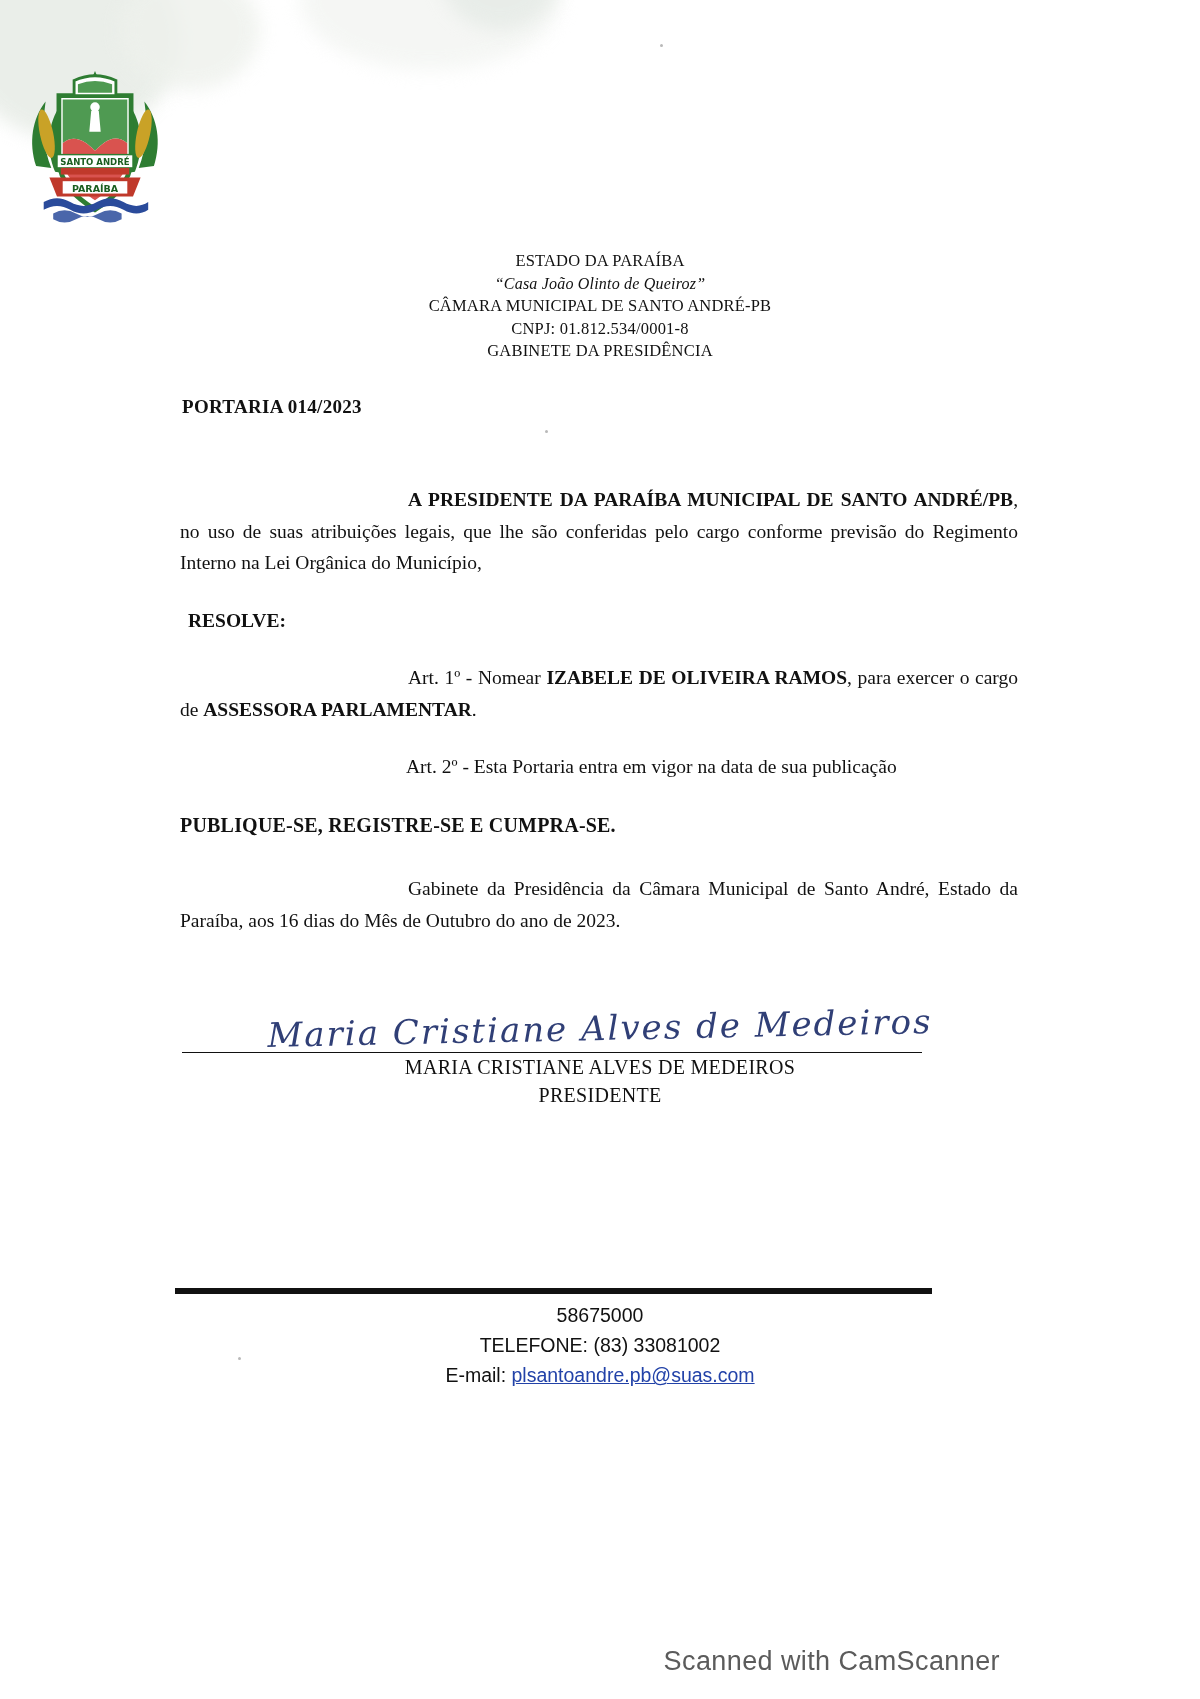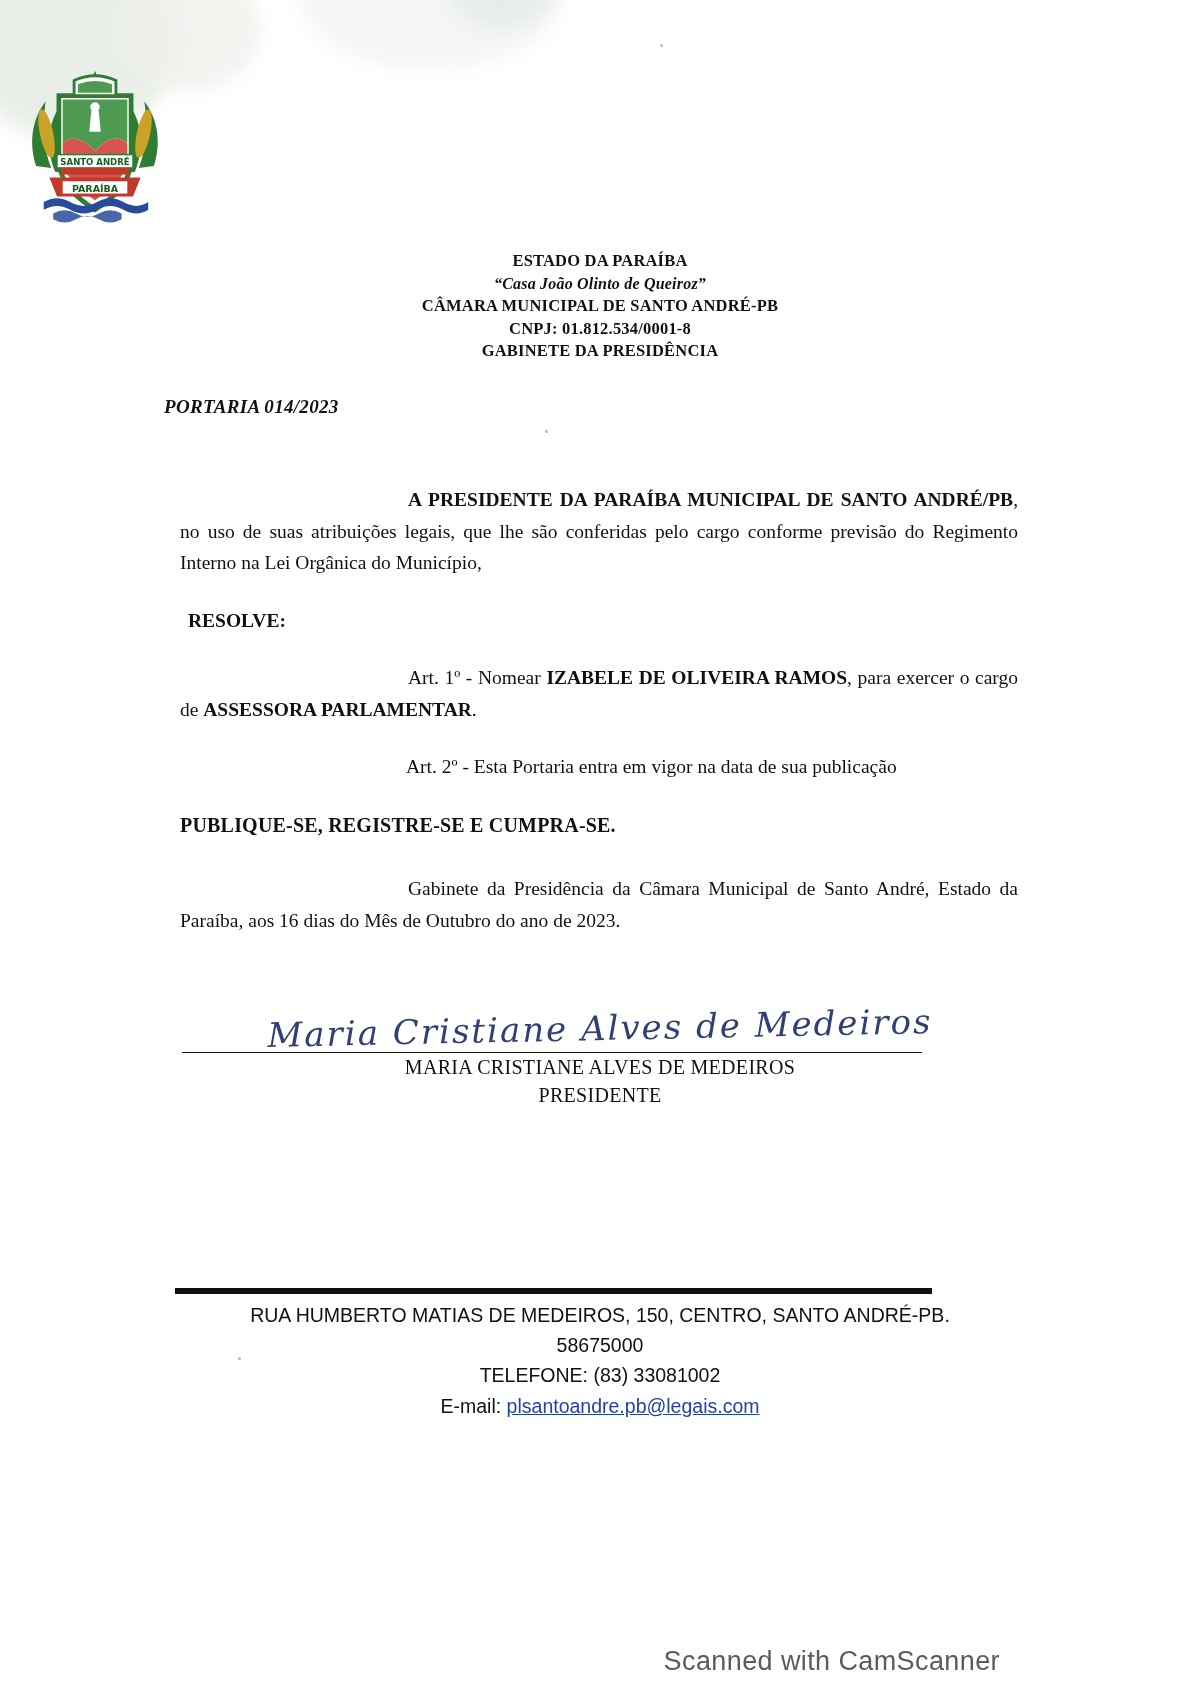--- a/index.html
+++ b/index.html
@@ -49,38 +49,37 @@
 
   
   .header {
     position: absolute;
     left: 0; right: 0;
     top: 250px;
     text-align: center;
     line-height: 1.38;
   }
   .header .line {
-    font-weight: bold;
+    font-weight: normal;
     font-size: 16.5px;
     letter-spacing: .2px;
   }
   .header .line.italic {
     font-style: italic;
     font-size: 16px;
   }
 
   
   .doc-title {
     position: absolute;
-    left: 164px;
+    left: 182px;
     top: 396px;
     font-weight: bold;
     font-size: 19px;
     letter-spacing: .3px;
-    font-style: italic;
   }
 
   .body {
     position: absolute;
     left: 180px;
     right: 182px;
     top: 484px;
     font-size: 19.5px;
     line-height: 1.62;
     text-align: justify;
@@ -257,22 +256,21 @@
     <p class="para indent">Gabinete  da  Presidência  da  Câmara  Municipal  de  Santo André, Estado da Paraíba, aos 16 dias do Mês de Outubro do ano de 2023.</p>
   </div>
 
   <div class="sig-script">Maria Cristiane Alves de Medeiros</div>
   <div class="sig-line"></div>
   <div class="sig-name">MARIA CRISTIANE ALVES DE MEDEIROS</div>
   <div class="sig-role">PRESIDENTE</div>
 
   <div class="footer-rule"></div>
   <div class="footer">
-    <div>RUA HUMBERTO MATIAS DE MEDEIROS, 150, CENTRO, SANTO ANDRÉ-PB.</div>
     <div>58675000</div>
     <div>TELEFONE: (83) 33081002</div>
     <div>
-      <span>E-mail: </span><span class="email">plsantoandre.pb@legais.com</span>
+      <span>E-mail: </span><span class="email">plsantoandre.pb@suas.com</span>
     </div>
   </div>
 
   <div class="camscanner">Scanned with CamScanner</div>
 </div>
 
 </body></html>

